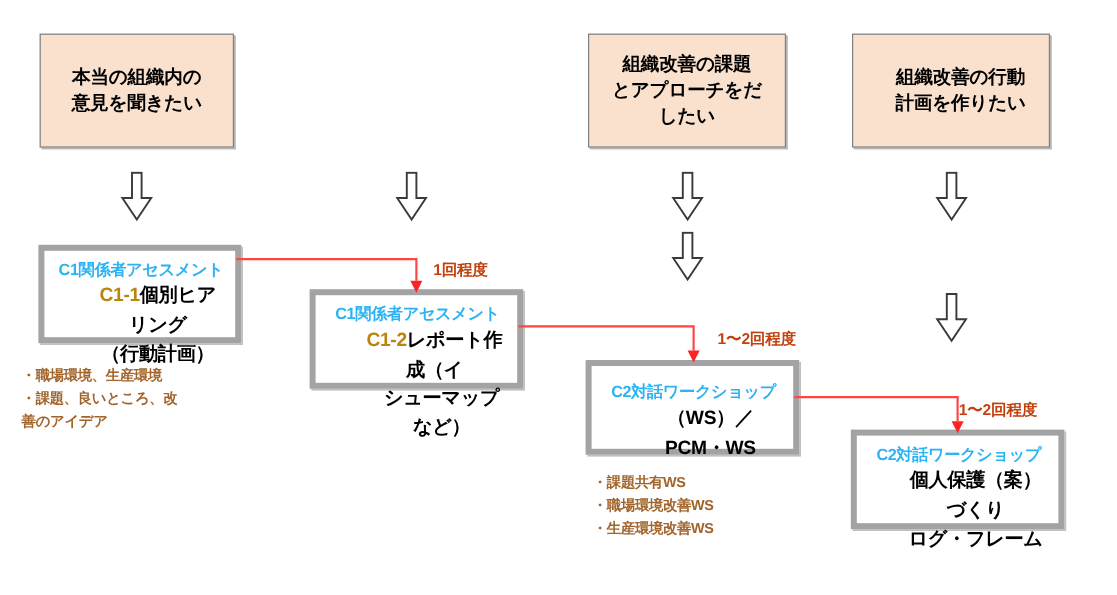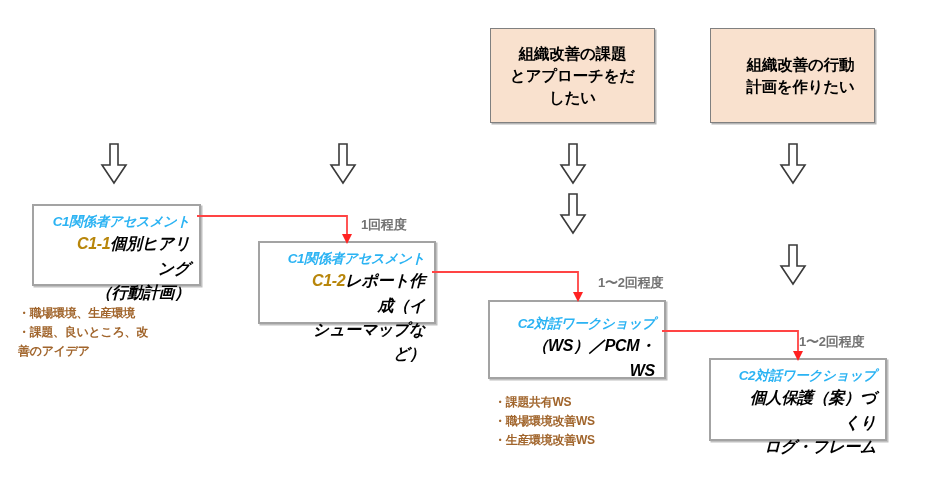--- a/index.html
+++ b/index.html
@@ -32,25 +32,24 @@
     font-size: 15.5px;
     line-height: 1.42;
     letter-spacing: -0.2px;
     padding: 4px 8px;
   }
 
   
   .proc-box {
     position: absolute;
     background: #FFFFFF;
-    border: 2px solid #a3a3a3;
+    border: 5px solid #a3a3a3;
     box-shadow: 1.5px 1.5px 0 rgba(130,130,130,0.5);
     padding: 6px 9px 6px 11px;
-    text-align: right;
-    font-style: italic;
+    text-align: center;
   }
   .proc-head {
     color: #2BB3F3;
     font-weight: bold;
     font-size: 13.5px;
     line-height: 1.5;
     letter-spacing: -0.3px;
     white-space: nowrap;
   }
   .proc-body {
@@ -70,38 +69,44 @@
     font-weight: bold;
     font-size: 12px;
     line-height: 1.58;
     letter-spacing: -0.3px;
     text-align: left;
   }
 
   
   .freq-label {
     position: absolute;
-    color: #737373;
+    color: #c2410c;
     font-weight: bold;
     font-size: 13px;
     letter-spacing: -0.2px;
     white-space: nowrap;
   }
 
   
   .down-arrow { position: absolute; }
 
   
   .connector { position: absolute; overflow: visible; pointer-events: none; }
 </style>
 </head>
 <body>
 
 <div id="canvas">
 
+  <div class="goal-box" style="left:33px; top:28px; width:162px; height:95px;">
+    <div>
+      <div>本当の組織内の</div>
+      <div>意見を聞きたい</div>
+    </div>
+  </div>
 
 
   <div class="goal-box" style="left:490px; top:28px; width:165px; height:95px;">
     <div>
       <div>組織改善の課題</div>
       <div>とアプローチをだ</div>
       <div>したい</div>
     </div>
   </div>
 

